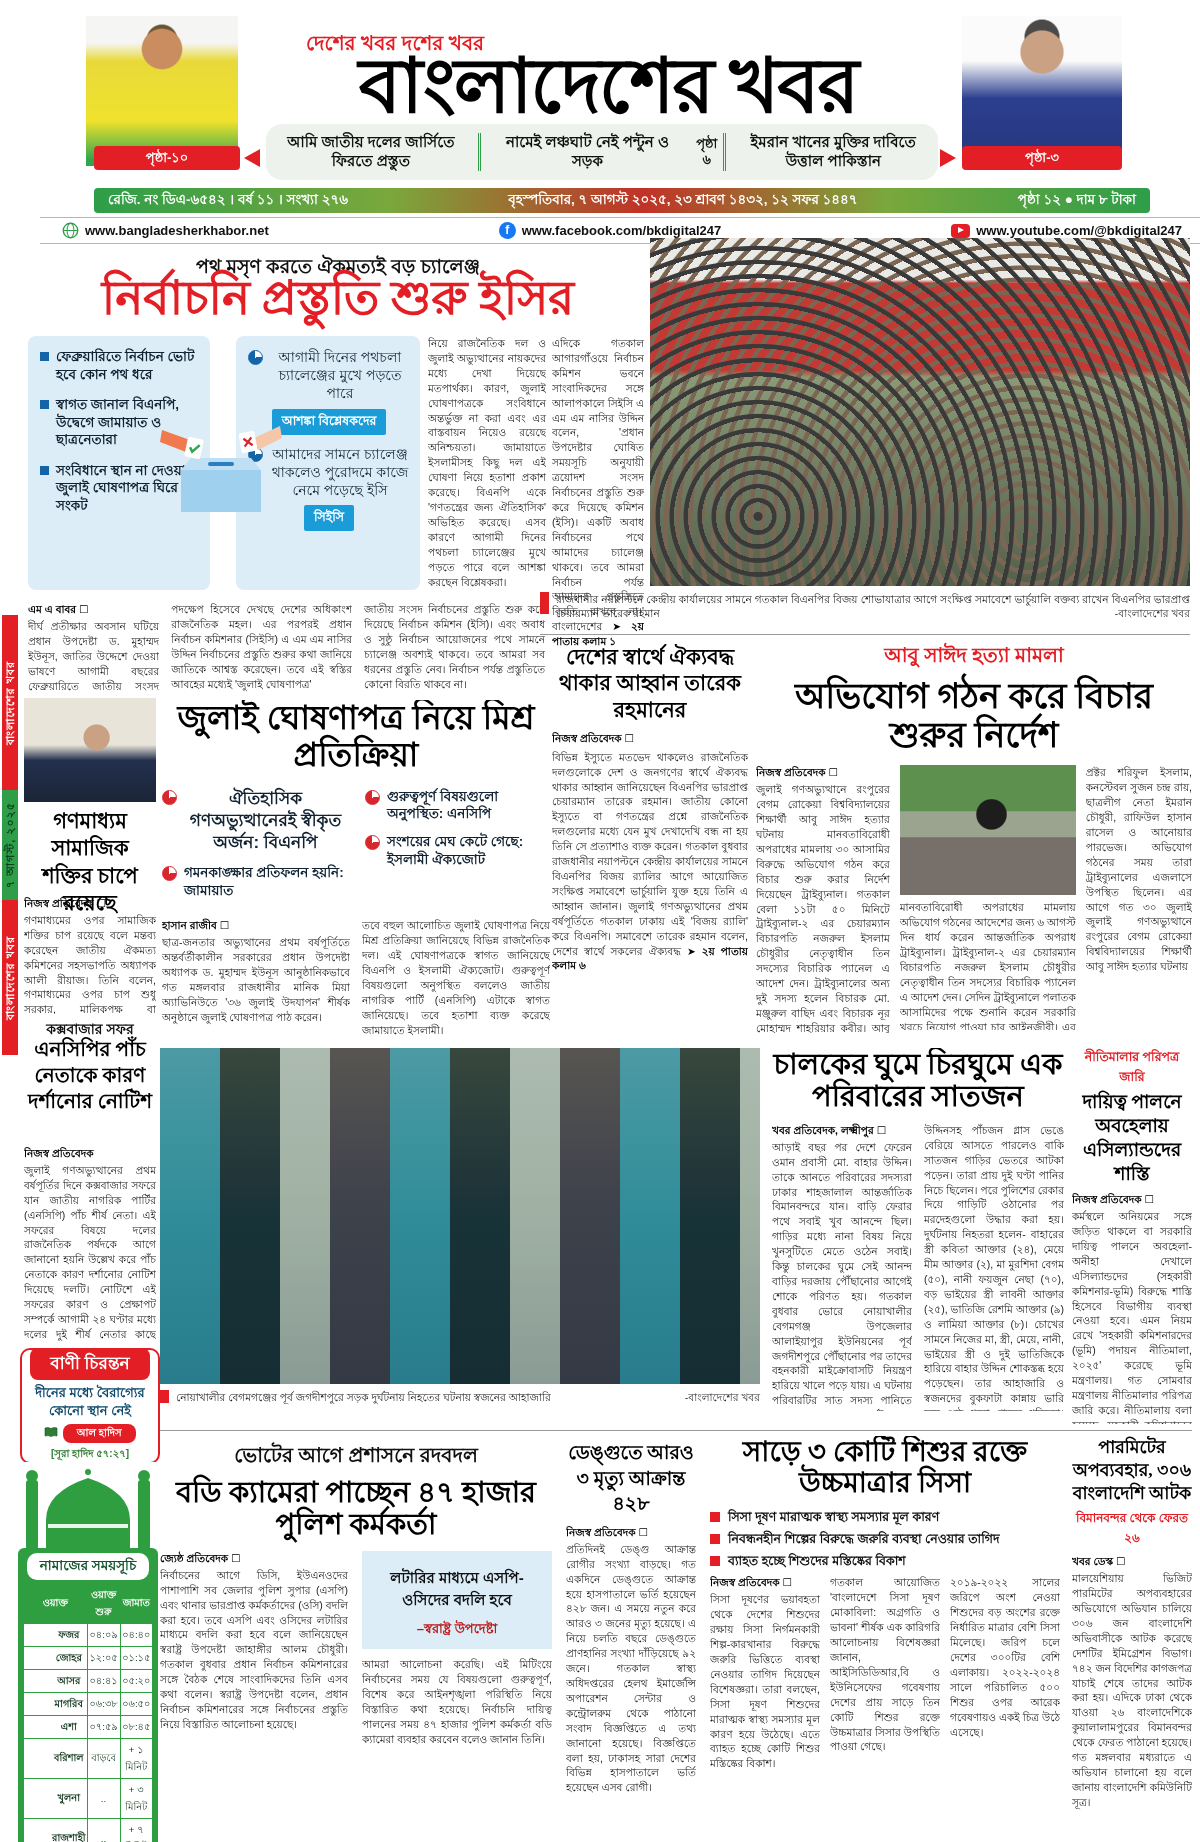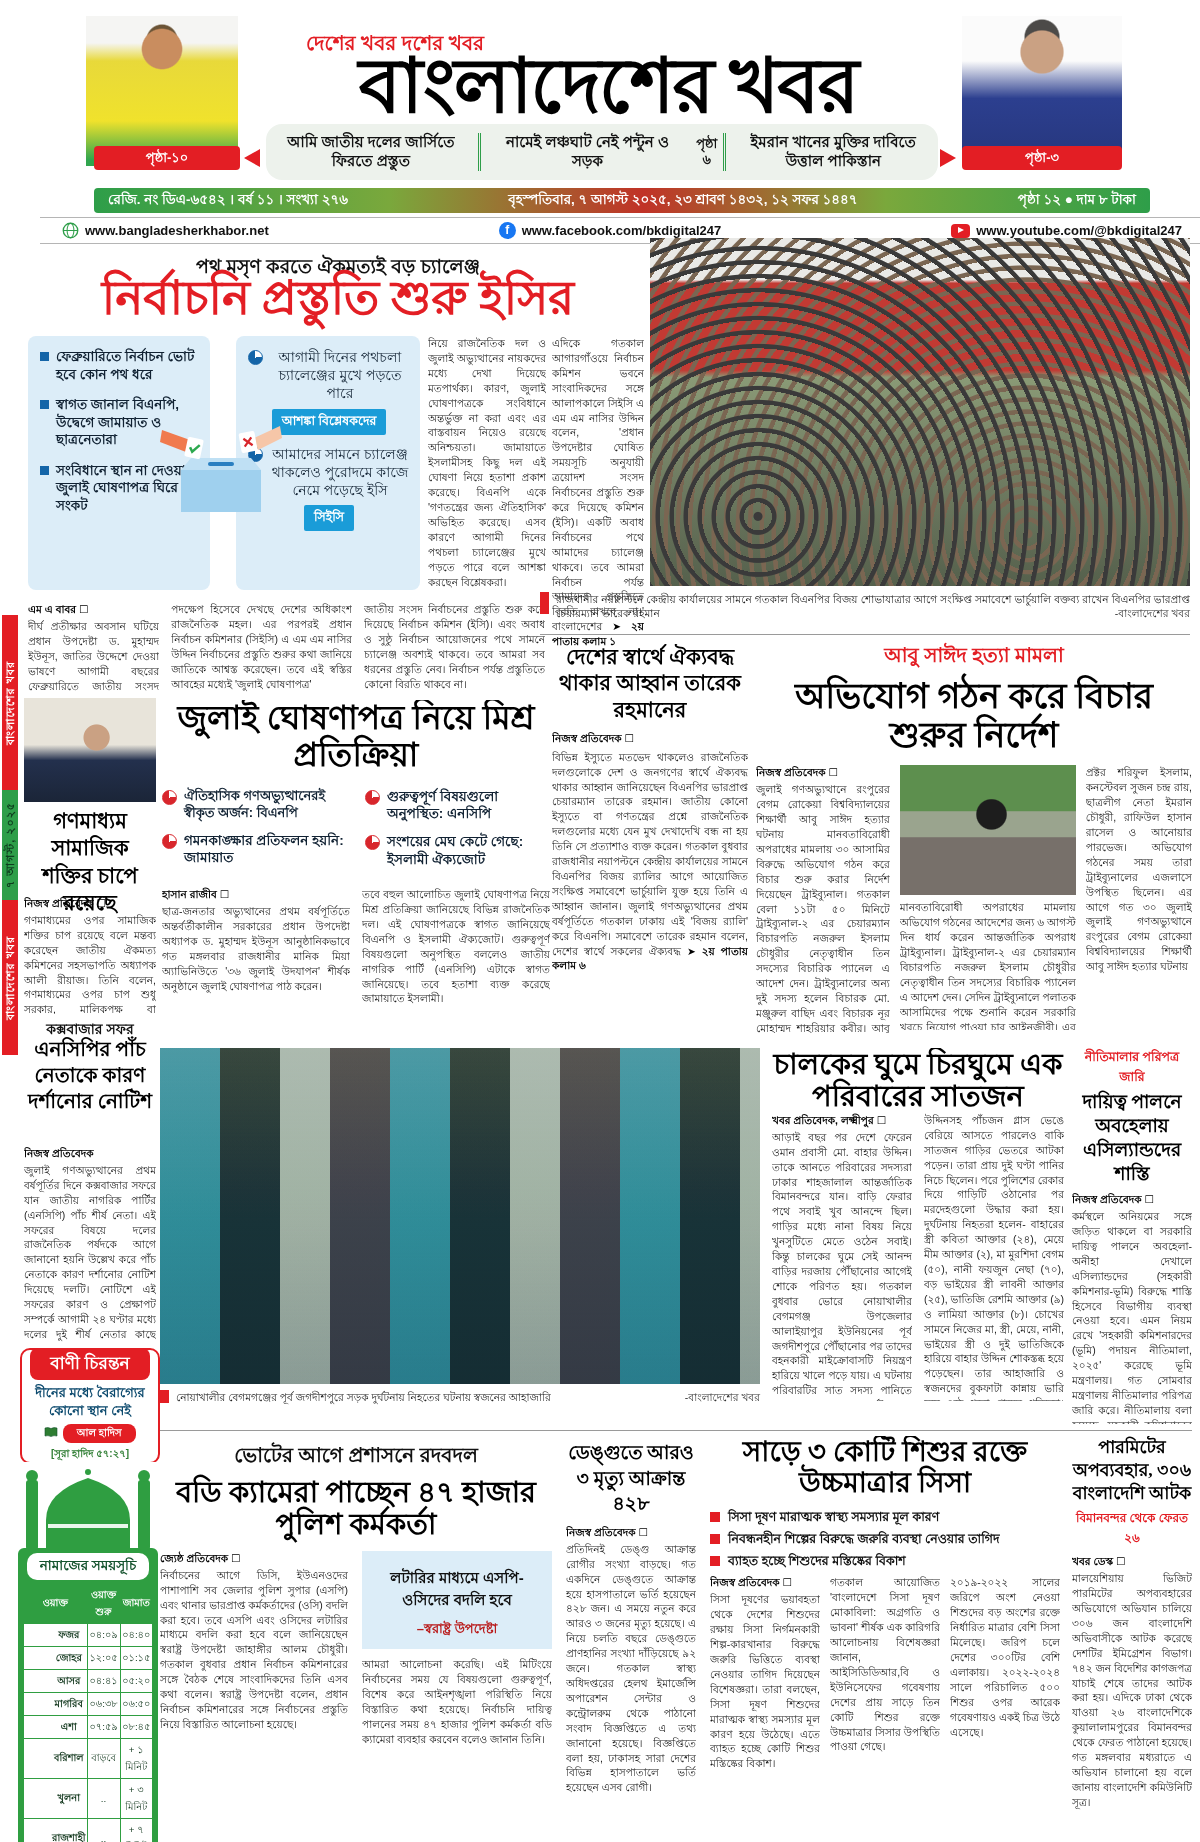--- a/index.html
+++ b/index.html
@@ -245,21 +245,21 @@
         </div>
       </div>
       <div class="bt" style="width:108px;">প্রক্টর শরিফুল ইসলাম, কনস্টেবল সুজন চন্দ্র রায়, ছাত্রলীগ নেতা ইমরান চৌধুরী, রাফিউল হাসান রাসেল ও আনোয়ার পারভেজ। অভিযোগ গঠনের সময় তারা ট্রাইব্যুনালের এজলাসে উপস্থিত ছিলেন। এর আগে গত ৩০ জুলাই জুলাই গণঅভ্যুত্থানে রংপুরের বেগম রোকেয়া বিশ্ববিদ্যালয়ের শিক্ষার্থী আবু সাঈদ হত্যার ঘটনায়</div>
     </div>
   </div>
 
   <div class="abs" style="left:162px;top:700px;width:388px;height:344px;overflow:hidden;">
     <div class="hl" style="font-size:33px;">জুলাই ঘোষণাপত্র নিয়ে মিশ্র প্রতিক্রিয়া</div>
     <div style="display:flex;gap:18px;margin-top:14px;">
       <div style="flex:1;">
-        <div class="ib" style="font-size:13px;margin-bottom:10px;">
+        <div class="ib" style="font-size:17px;margin-bottom:10px;text-align:center;">
             <span class="clock red"></span>
             <span>ঐতিহাসিক গণঅভ্যুত্থানেরই স্বীকৃত অর্জন: বিএনপি</span>
           </div>
         <div class="ib" style="font-size:13.5px;">
             <span class="clock red"></span>
             <span>গমনকাঙ্ক্ষার প্রতিফলন হয়নি: জামায়াত</span>
           </div>
       </div>
       <div style="flex:1;">
         <div class="ib" style="font-size:13.5px;margin-bottom:10px;">
@@ -391,21 +391,21 @@
 
   <div class="abs ph ph-hug" style="left:160px;top:1048px;width:600px;height:336px;"></div>
   <div class="abs cap" style="left:160px;top:1390px;width:600px;height:24px;">
     <span class="capsq" style="height:13px;"></span>
     <span>নোয়াখালীর বেগমগঞ্জের পূর্ব জগদীশপুরে সড়ক দুর্ঘটনায় নিহতের ঘটনায় স্বজনের আহাজারি</span>
     <span class="credit">-বাংলাদেশের খবর</span>
   </div>
 
   <div class="abs" style="left:772px;top:1048px;width:292px;height:376px;overflow:hidden;">
     <div class="hl" style="font-size:29px;">চালকের ঘুমে চিরঘুমে এক পরিবারের সাতজন</div>
-    <div style="display:flex;gap:12px;">
+    <div style="display:flex;gap:12px;margin-top:10px;">
       <div class="bt" style="width:140px;height:288px;">
         <div class="byl">খবর প্রতিবেদক, লক্ষ্মীপুর ☐</div>
         <span>আড়াই বছর পর দেশে ফেরেন ওমান প্রবাসী মো. বাহার উদ্দিন। তাকে আনতে পরিবারের সদস্যরা ঢাকার শাহজালাল আন্তর্জাতিক বিমানবন্দরে যান। বাড়ি ফেরার পথে সবাই খুব আনন্দে ছিল। গাড়ির মধ্যে নানা বিষয় নিয়ে খুনসুটিতে মেতে ওঠেন সবাই। কিন্তু চালকের ঘুমে সেই আনন্দ বাড়ির দরজায় পৌঁছানোর আগেই শোকে পরিণত হয়। গতকাল বুধবার ভোরে নোয়াখালীর বেগমগঞ্জ উপজেলার আলাইয়াপুর ইউনিয়নের পূর্ব জগদীশপুরে পৌঁছানোর পর তাদের বহনকারী মাইক্রোবাসটি নিয়ন্ত্রণ হারিয়ে খালে পড়ে যায়। এ ঘটনায় পরিবারটির সাত সদস্য পানিতে ডুবে মারা যায়। দুর্ঘটনাস্থলে স্থানীয়রা জানান, ঘটনার পরপরই গাড়ির চালক খালের পানি থেকে উঠে পালিয়ে যায়। বাহার</span>
       </div>
       <div class="bt" style="width:140px;height:288px;">
         <span>উদ্দিনসহ পাঁচজন গ্লাস ভেঙে বেরিয়ে আসতে পারলেও বাকি সাতজন গাড়ির ভেতরে আটকা পড়েন। তারা প্রায় দুই ঘণ্টা পানির নিচে ছিলেন। পরে পুলিশের রেকার দিয়ে গাড়িটি ওঠানোর পর মরদেহগুলো উদ্ধার করা হয়। দুর্ঘটনায় নিহতরা হলেন- বাহারের স্ত্রী কবিতা আক্তার (২৪), মেয়ে মীম আক্তার (২), মা মুরশিদা বেগম (৫০), নানী ফয়জুন নেছা (৭০), বড় ভাইয়ের স্ত্রী লাবনী আক্তার (২৫), ভাতিজি রেশমি আক্তার (৯) ও লামিয়া আক্তার (৮)। চোখের সামনে নিজের মা, স্ত্রী, মেয়ে, নানী, ভাইয়ের স্ত্রী ও দুই ভাতিজিকে হারিয়ে বাহার উদ্দিন শোকস্তব্ধ হয়ে পড়েছেন। তার আহাজারি ও স্বজনদের বুকফাটা কান্নায় ভারি হয়ে ওঠে পুরো গ্রামের পরিবেশ। দুই বছর বয়সি কন্যাশিশু মিম আক্তারের নিথর দেহ</span>
         
       </div>
     </div>
   </div>

